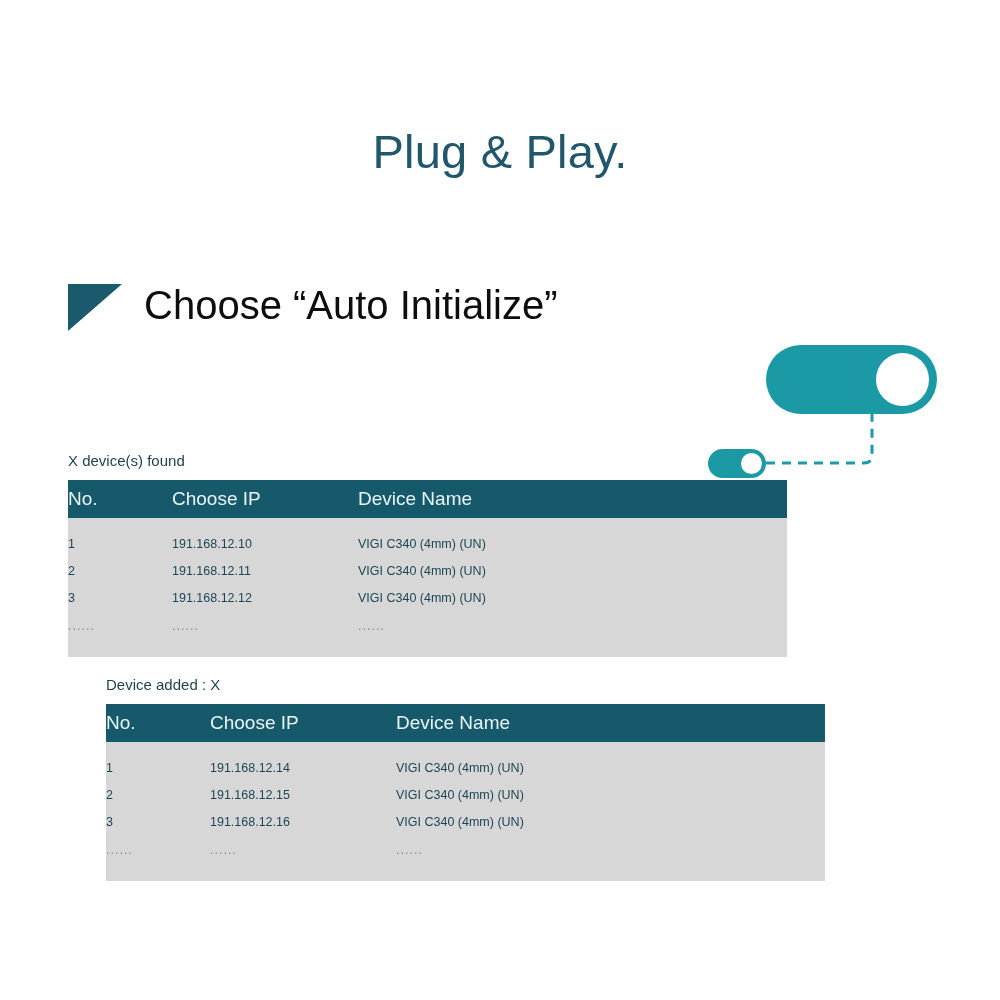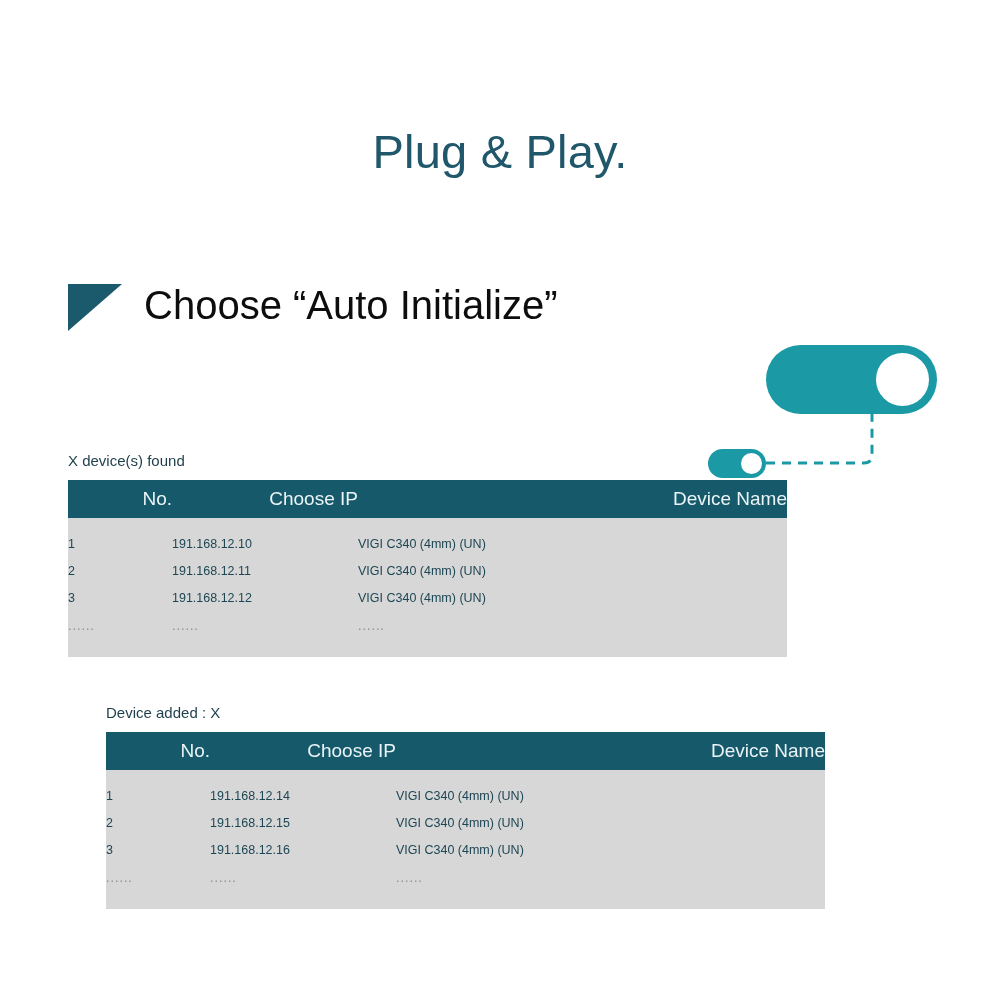--- a/index.html
+++ b/index.html
@@ -117,40 +117,40 @@
     pointer-events: none;
   }
 
   
   .table-block {
     position: absolute;
     left: 68px;
     width: 719px;
   }
   .table-block.block-1 { top: 452px; }
-  .table-block.block-2 { top: 704px; padding-left: 38px; }
+  .table-block.block-2 { top: 676px; padding-left: 38px; }
 
   .table-caption {
     font-size: 15px;
     color: #1c3f4b;
     margin: 0 0 11px 0;
     white-space: nowrap;
   }
 
   .data-table {
     width: 719px;
     border-collapse: collapse;
     table-layout: fixed;
   }
   .data-table thead th {
     background: #15596b;
     color: #eaf4f6;
     font-size: 19px;
     font-weight: 400;
-    text-align: right;
+    text-align: left;
     height: 38px;
     padding: 0;
     vertical-align: middle;
   }
   .data-table tbody {
     background: #d7d7d7;
   }
   .data-table tbody td {
     font-size: 12.5px;
     color: #1d4654;

